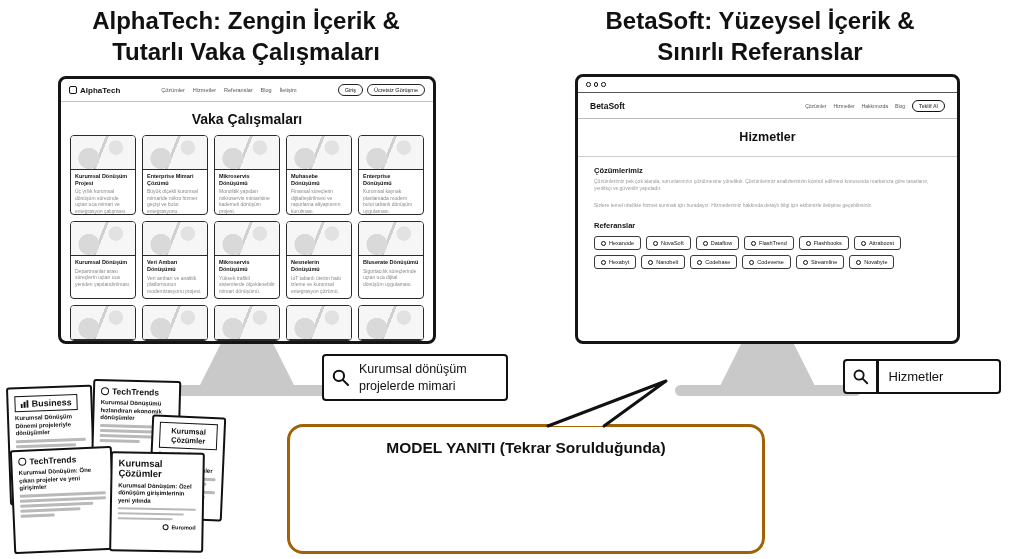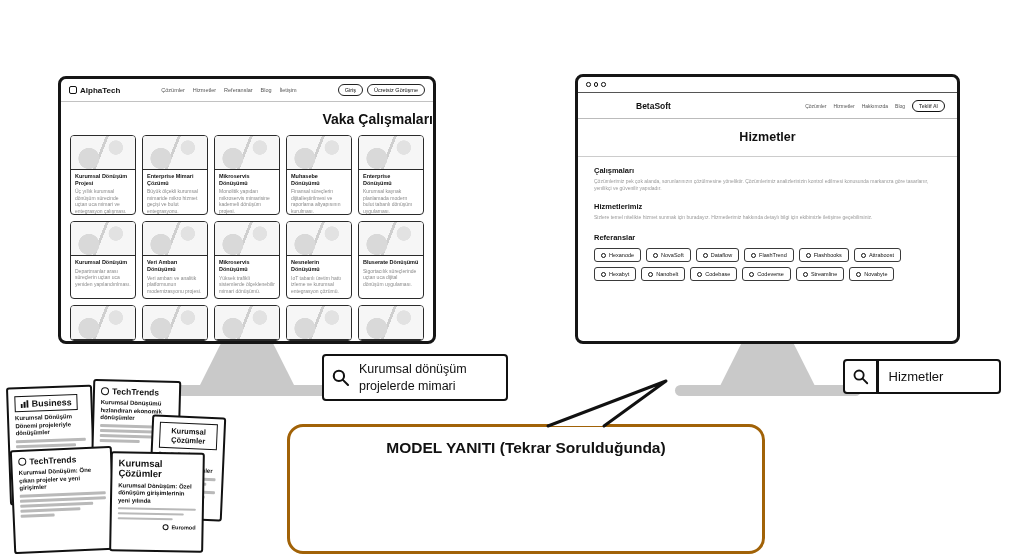--- a/index.html
+++ b/index.html
@@ -17,37 +17,37 @@
   .base { margin:-1px auto 0; width:186px; height:11px; background:#c9c9c9; border-radius:6px; }
 
   
   .site { height:100%; display:flex; flex-direction:column; }
   .topbar { display:flex; align-items:center; padding:5px 8px; border-bottom:1px solid #c2c2c2; gap:6px; }
   .brand { display:flex; align-items:center; gap:3px; font-size:8px; font-weight:700; }
   .brand-mark { width:8px; height:8px; border:1.6px solid #111; border-radius:2px; flex:none; }
   .nav { display:flex; gap:8px; font-size:5.5px; color:#555; margin:0 auto; }
   .topbar-buttons { display:flex; gap:4px; }
   .pill { font-size:5.5px; border:1px solid #222; border-radius:7px; padding:2px 6px; white-space:nowrap; background:#fff; }
-  .vaka-heading { text-align:right; font-size:14px; font-weight:700; margin:9px 0 8px; }
+  .vaka-heading { text-align:center; font-size:14px; font-weight:700; margin:9px 0 8px; }
   .cards-grid { flex:1; display:grid; grid-template-columns:repeat(5,1fr); gap:6px; padding:0 9px; overflow:hidden; align-content:start; }
   .case-card { border:1.5px solid #2a2a2a; border-radius:4px; background:#fff; overflow:hidden; }
   .card-img { height:34px; border-bottom:1.5px solid #2a2a2a;
     background:
       radial-gradient(circle at 70% 35%, #e2e2e2 0 14%, transparent 15%),
       radial-gradient(circle at 28% 68%, #d9d9d9 0 20%, transparent 21%),
       linear-gradient(112deg, transparent 45%, #cfcfcf 45% 49%, transparent 49%),
       #f6f6f6; }
   .card-body { padding:3px 4px 4px; }
   .card-title { font-size:5.5px; font-weight:700; line-height:1.2; }
   .card-desc { font-size:5px; color:#8a8a8a; line-height:1.3; margin-top:2px; }
 
   
   .chrome { display:flex; align-items:center; gap:3px; padding:5px 8px; border-bottom:1.5px solid #555; }
   .chrome-dot { width:4.5px; height:4.5px; border:1px solid #111; border-radius:50%; }
-  .rheader { display:flex; align-items:center; padding:7px 12px 6px; gap:8px;margin-left:46px; }
+  .rheader { display:flex; align-items:center; padding:7px 12px 6px; gap:8px; }
   .rbrand { font-size:8.5px; font-weight:700; }
   .rnav { display:flex; gap:7px; font-size:5px; color:#555; margin-left:auto; align-items:center; }
   .rcta { font-size:5px; border:1px solid #111; border-radius:7px; padding:2px 6px; font-weight:700; background:#fff; }
   .rheading-wrap { border-top:1px solid #bbb; border-bottom:1px solid #ccc; padding:11px 0 12px; }
   .rheading { text-align:center; font-size:12.5px; font-weight:700; }
   .rsection { padding:9px 16px 0; }
   .rsection-h { font-size:7.5px; font-weight:700; margin-bottom:3px; }
   .rsection-p { font-size:5px; color:#999; line-height:1.5; }
   .ref-h { font-size:7.5px; font-weight:700; padding:12px 16px 6px; }
   .chips { display:flex; flex-wrap:wrap; gap:5px; padding:0 16px; }
@@ -85,21 +85,27 @@
   .doc-footer { display:flex; align-items:center; gap:3px; font-size:5.5px; font-weight:700; margin-top:4px; justify-content:flex-end; }
   .dot-icon { width:6px; height:6px; border:1.5px solid #111; border-radius:50%; flex:none; }
   .r-n2 { transform:rotate(-2deg); } .r-n3 { transform:rotate(-2.5deg); }
   .r1 { transform:rotate(1.5deg); } .r2 { transform:rotate(2.5deg); } .r05 { transform:rotate(1deg); }
 </style>
 </head>
 <body>
 
 <div class="canvas">
 
+  <div class="big-title bt-left">
+    <div>AlphaTech: Zengin İçerik &amp;</div>
+    <div>Tutarlı Vaka Çalışmaları</div>
+  </div>
   <div class="big-title bt-right">
+    <div>BetaSoft: Yüzeysel İçerik &amp;</div>
+    <div>Sınırlı Referanslar</div>
   </div>
 
   <div class="monitor" style="left:58px; top:76px; width:378px;">
     <div class="screen" style="width:378px; height:268px;">
       <div class="site">
         <div class="topbar">
           <span class="brand">
             <span class="brand-mark"></span>
             <span>AlphaTech</span>
           </span>
@@ -226,25 +232,24 @@
             <span>Hizmetler</span>
             <span>Hakkımızda</span>
             <span>Blog</span>
             <span class="rcta">Teklif Al</span>
           </span>
         </div>
         <div class="rheading-wrap">
           <div class="rheading">Hizmetler</div>
         </div>
         <div class="rsection">
-          <div class="rsection-h">Çalışmaları</div>
+          <div class="rsection-h">Çözümlerimiz</div>
           <div class="rsection-p">Çözümlerimiz pek çok alanda, sorunlarınızın çözülmesine yöneliktir. Çözümlerimiz analizlerinizin kontrol edilmesi konusunda markanıza göre tasarlanır, yenilikçi ve güvenilir yapıdadır.</div>
         </div>
         <div class="rsection">
-          <div class="rsection-h">Hizmetlerimiz</div>
           <div class="rsection-p">Sizlere temel nitelikte hizmet sunmak için buradayız. Hizmetlerimiz hakkında detaylı bilgi için ekibimizle iletişime geçebilirsiniz.</div>
         </div>
         <div class="ref-h">Referanslar</div>
         <div class="chips">
           <span class="chip">
               <span class="chip-icon"></span>
               <span>Hexanode</span>
             </span>
           <span class="chip">
               <span class="chip-icon"></span>

